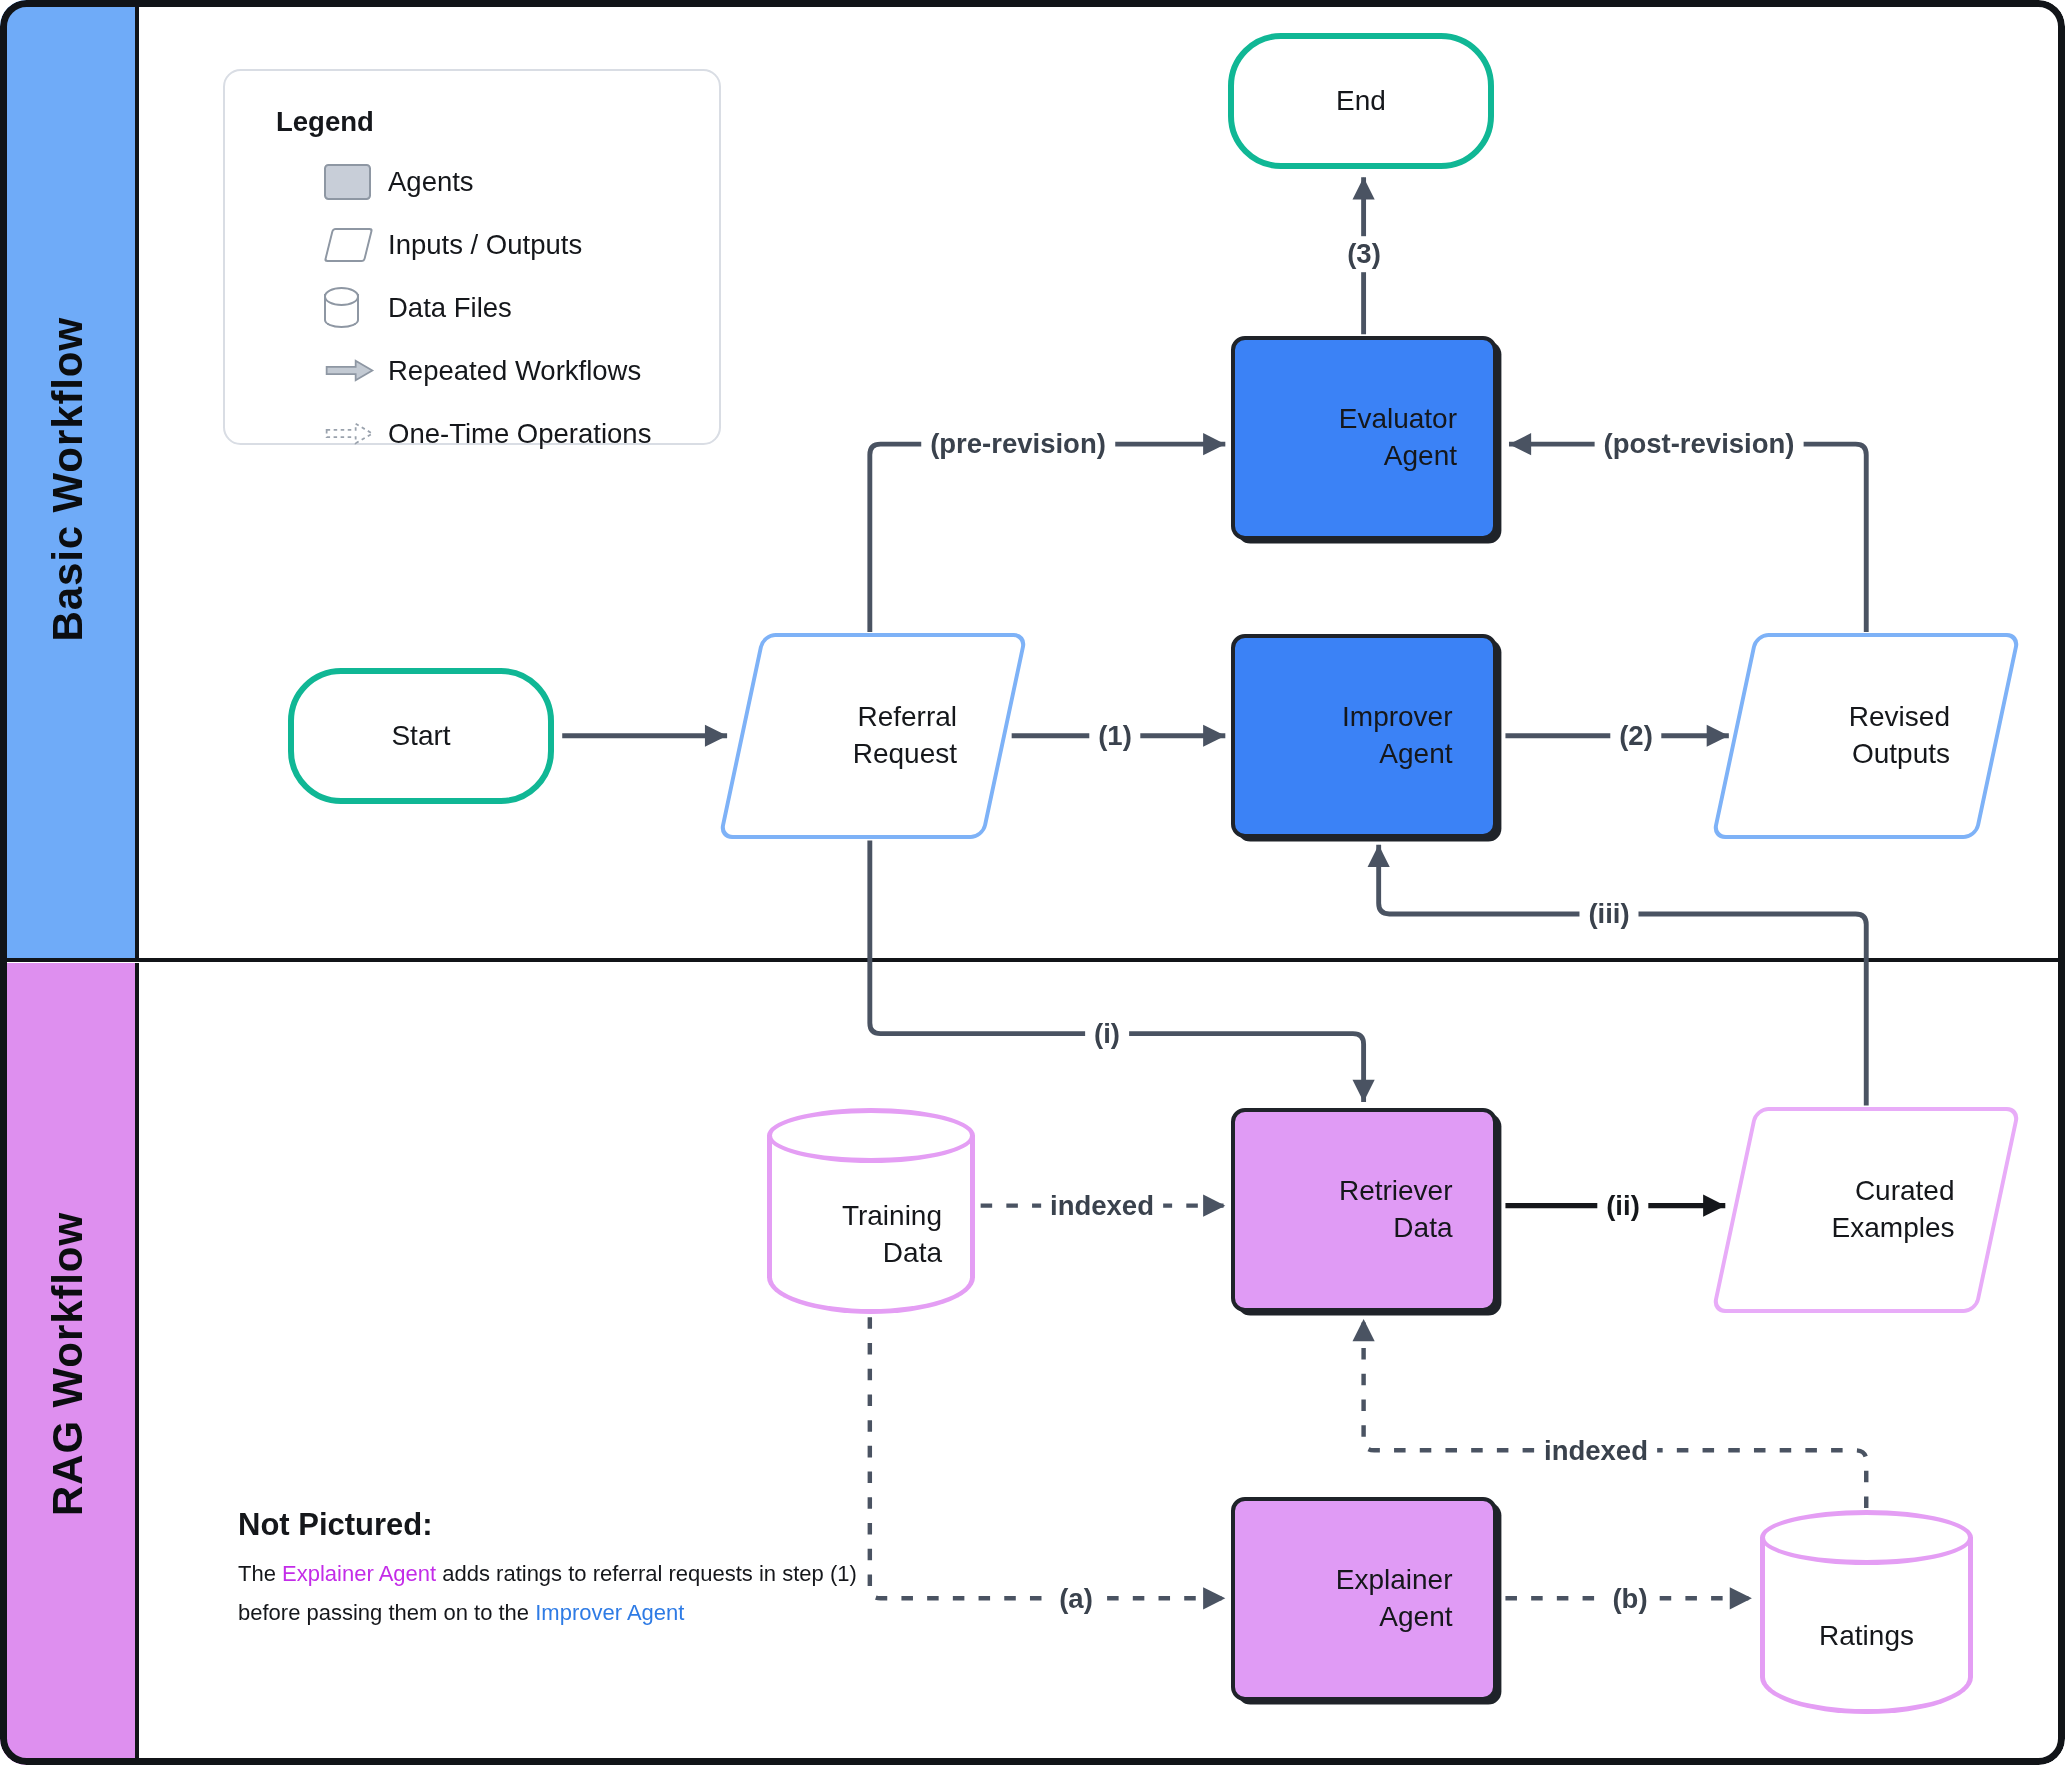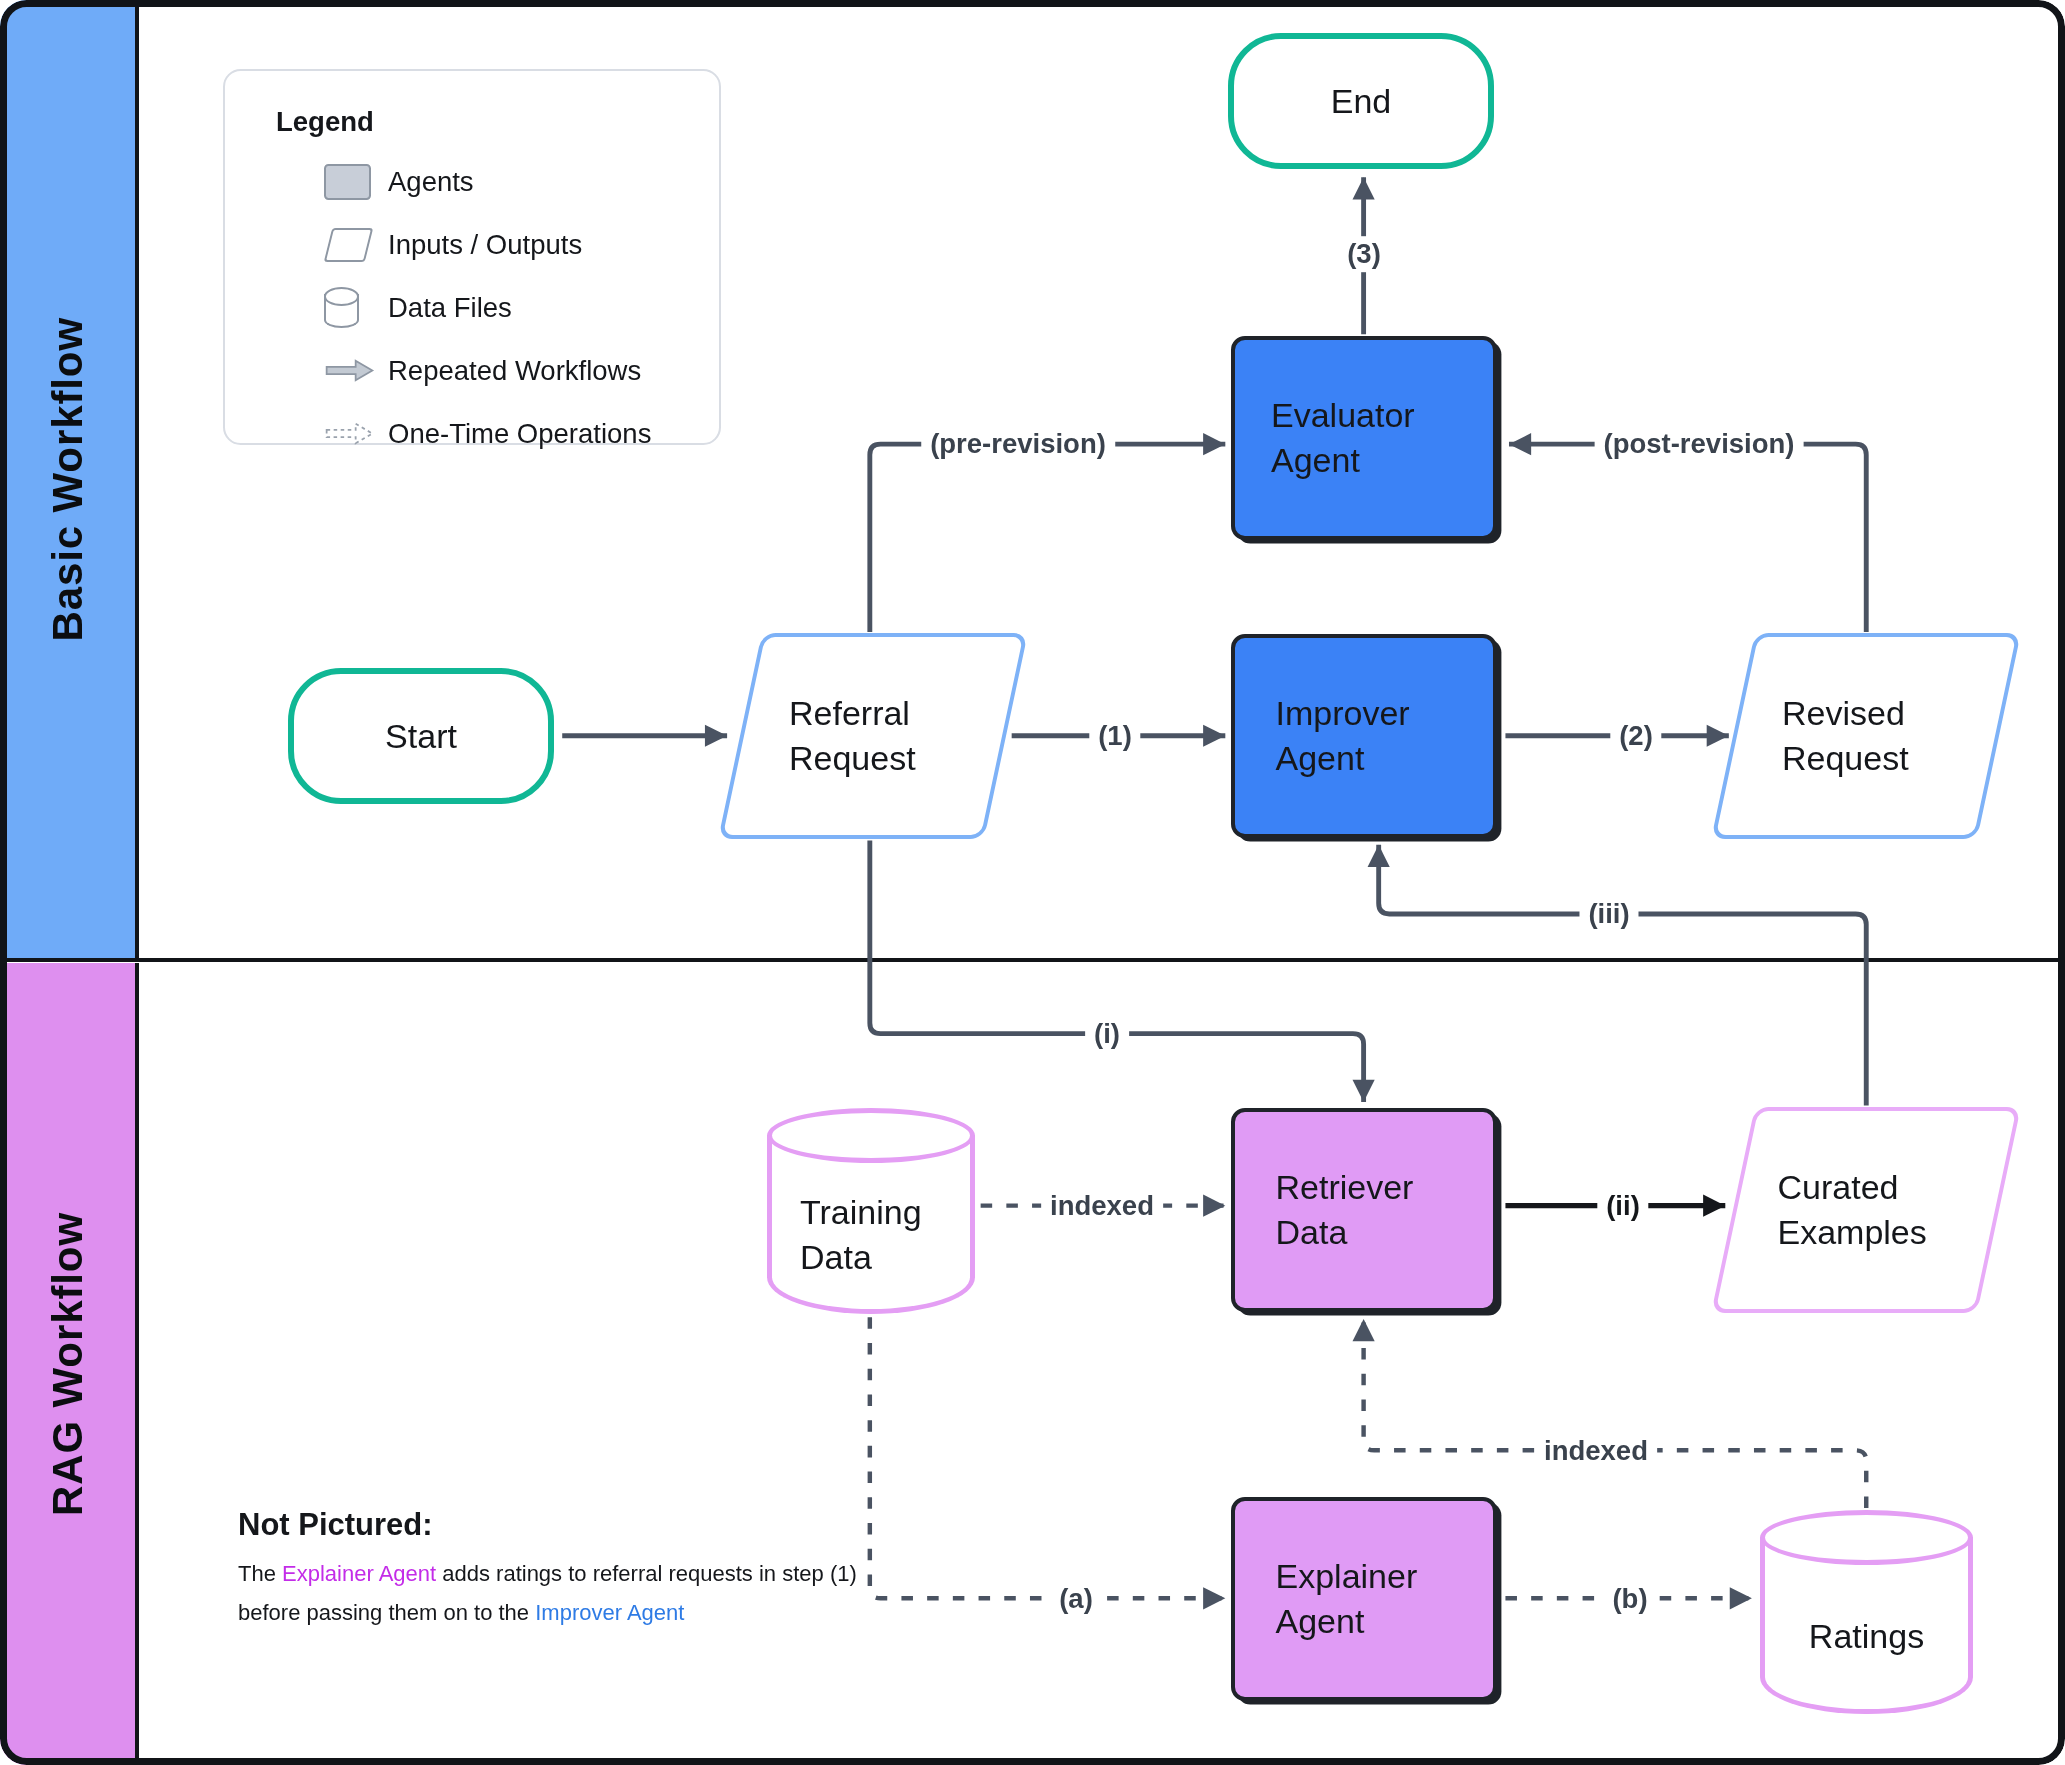--- a/index.html
+++ b/index.html
@@ -20,21 +20,21 @@
   .legend-row{display:flex;align-items:center;margin-bottom:22px;height:41px;padding-left:48px;}
   .legend-ico{width:64px;display:flex;align-items:center;}
   .legend-text{font-size:27.5px;color:#15171B;}
   .ico-agents{width:43px;height:32px;background:#C8CED8;border:2.7px solid #8E97A3;border-radius:4.4px;}
   .ico-pgram{width:37px;height:30px;border:2.7px solid #8E97A3;border-radius:3.5px;transform:skewX(-14deg);margin-left:3.5px;}
   .ico-cyl{position:relative;width:35px;height:41px;}
   .ico-cyl .b{position:absolute;left:0;right:0;top:7px;bottom:0;border:2.7px solid #8E97A3;border-top:none;border-radius:0 0 17.7px 17.7px/0 0 8px 8px;}
   .ico-cyl .t{position:absolute;left:0;right:0;top:0;height:15px;border:2.7px solid #8E97A3;border-radius:50%;background:#fff;}
 
   
-  .node-label{font-size:34px;color:#15171B;text-align:left;line-height:1.32;}
+  .node-label{font-size:28px;color:#15171B;text-align:right;line-height:1.32;}
   .stadium{position:absolute;width:266px;height:136px;border:6.2px solid #10B795;border-radius:53px;background:#fff;display:flex;align-items:center;justify-content:center;z-index:10;box-sizing:border-box;}
   .agent{position:absolute;width:266px;height:204px;border:4.4px solid #1F2329;border-radius:14px;display:flex;align-items:center;justify-content:center;z-index:10;box-sizing:border-box;box-shadow:5.3px 4.4px 0 -0.9px #1F2329;}
   .agent.blue{background:#3b82f6;}
   .agent.purple{background:#E09BF5;}
   .pgram{position:absolute;width:266px;height:206px;z-index:10;}
   .pgram .bg{position:absolute;inset:0;background:#fff;border-radius:14px;transform:skewX(-12deg);box-sizing:border-box;}
   .pgram.blue .bg{border:4.4px solid #7EB2F7;}
   .pgram.purple .bg{border:4.4px solid #E8ACF8;}
   .pgram .lbl{position:absolute;inset:0;display:flex;align-items:center;justify-content:center;}
   .cylinder{position:absolute;z-index:10;}
@@ -161,21 +161,21 @@
 
   <div class="pgram blue" style="left:740px;top:633px;">
     <div class="bg"></div>
     <div class="lbl">
         <div class="node-label" style="width:168px;">Referral Request</div>
       </div>
   </div>
   <div class="pgram blue" style="left:1733px;top:633px;">
     <div class="bg"></div>
     <div class="lbl">
-        <div class="node-label" style="width:168px;">Revised Request</div>
+        <div class="node-label" style="width:168px;">Revised Outputs</div>
       </div>
   </div>
   <div class="pgram purple" style="left:1733px;top:1107px;">
     <div class="bg"></div>
     <div class="lbl">
         <div class="node-label" style="width:177px;">Curated Examples</div>
       </div>
   </div>
 
   <div class="cylinder" style="left:767px;top:1108px;width:208px;height:206px;">

